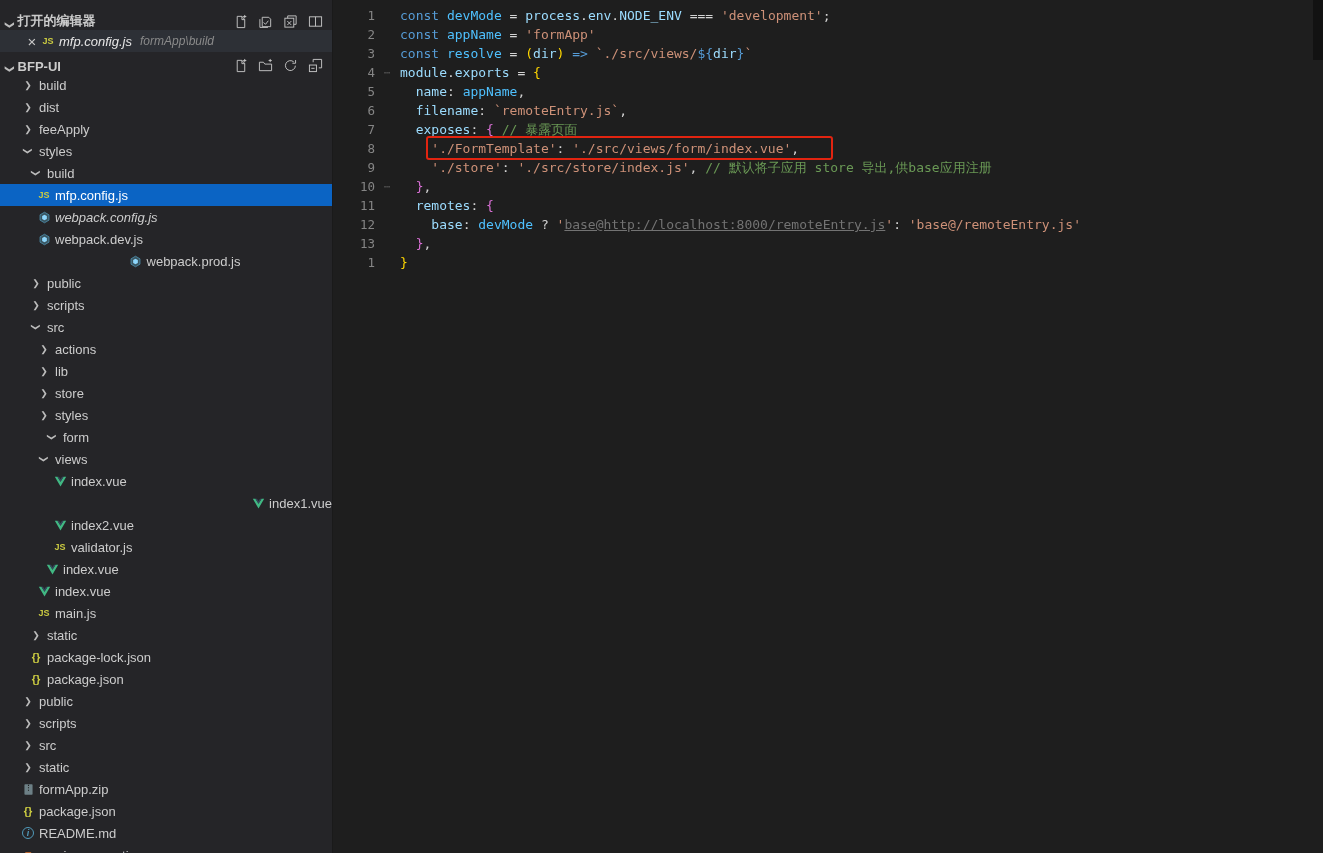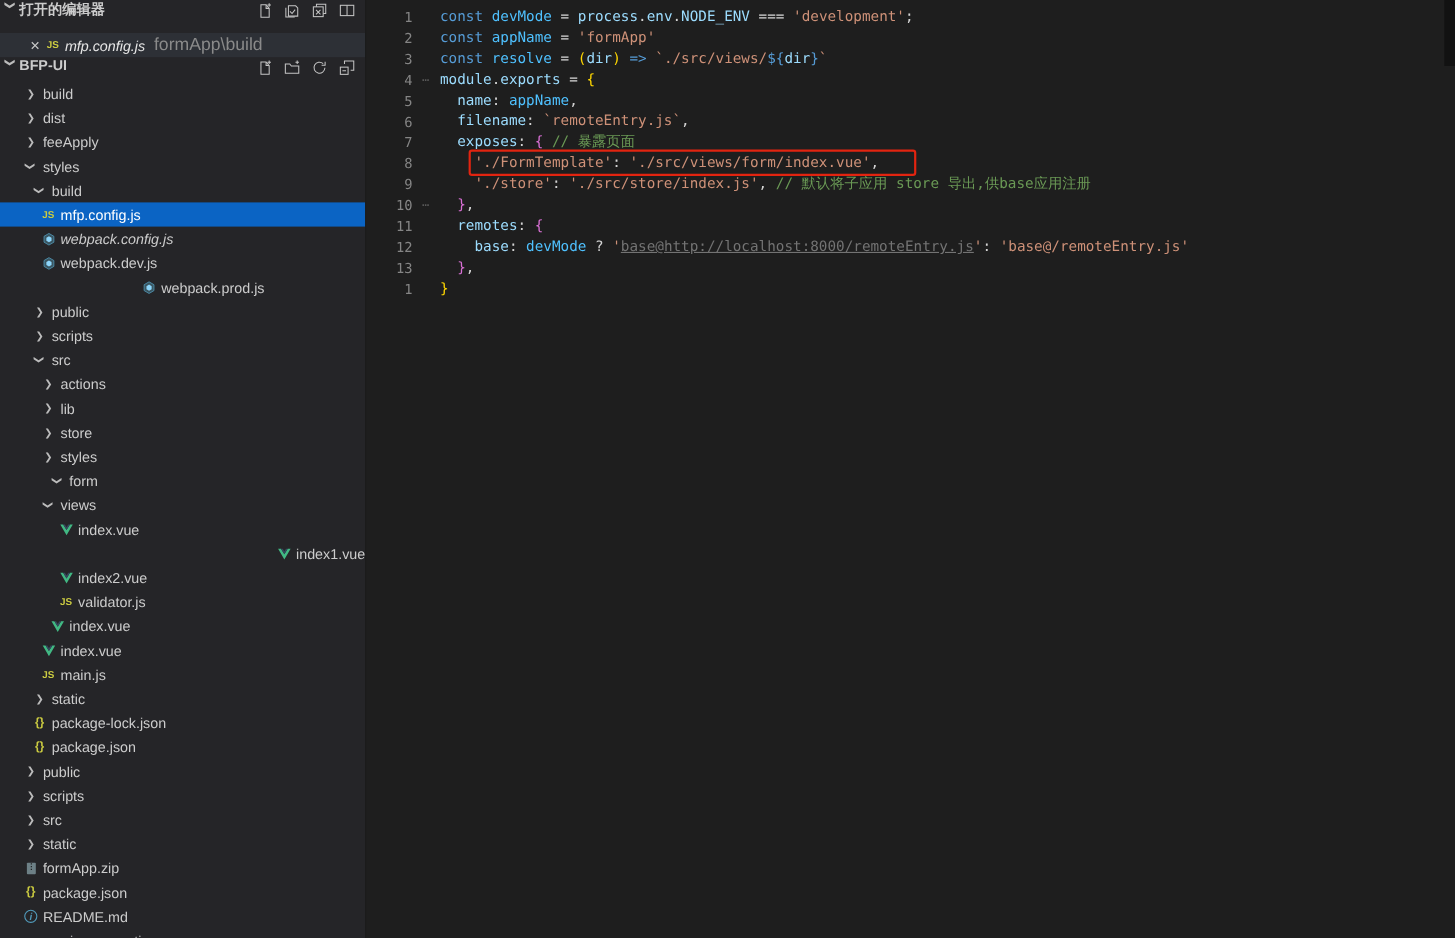--- a/index.html
+++ b/index.html
@@ -10,21 +10,21 @@
   }
   .app { display: flex; width: 1323px; height: 853px; }
 
   
   .sidebar {
     width: 333px; min-width: 333px; height: 100%;
     background: #252528; color: #cccccc; font-size: 13px;
     overflow: hidden; border-right: 1px solid #1a1a1a;
   }
   .section-header {
-    display: flex; align-items: flex-start;
+    display: flex; align-items: flex-end;
     padding: 0 8px 0 6px; font-weight: bold; color: #cccccc;
   }
   .section-header.oe { height: 30px; }
   .section-header.ex { height: 22px; }
   .section-header .title { margin-left: 4px; white-space: nowrap; }
   .actions { margin-left: auto; display: flex; gap: 7px; align-items: center; }
   .abtn {
     width: 18px; height: 18px; display: inline-flex; align-items: center;
     justify-content: center; color: #c5c5c5; border-radius: 3px; cursor: pointer;
   }
@@ -32,21 +32,21 @@
 
   .open-item {
     height: 22px; display: flex; align-items: center;
     background: #2d3036; padding-left: 24px; white-space: nowrap; cursor: pointer;
   }
   .open-item .close {
     width: 16px; color: #c8c8c8; font-size: 15px; line-height: 15px;
     display: inline-flex; justify-content: center; cursor: pointer;
   }
   .fname { font-style: italic; color: #e6e6e6; margin-left: 3px; }
-  .fpath { color: #8a8a8a; margin-left: 8px; font-size: 16px; }
+  .fpath { font-style: italic; color: #8a8a8a; margin-left: 8px; font-size: 12px; }
 
   .tree { width: 100%; }
   .trow {
     height: 22px; display: flex; align-items: center;
     white-space: nowrap; cursor: pointer;
   }
   .trow.sel { background: var(--sel, #0b64c4); color: #ffffff; }
   .slot {
     width: 16px; min-width: 16px; height: 16px;
     display: inline-flex; align-items: center; justify-content: center;

